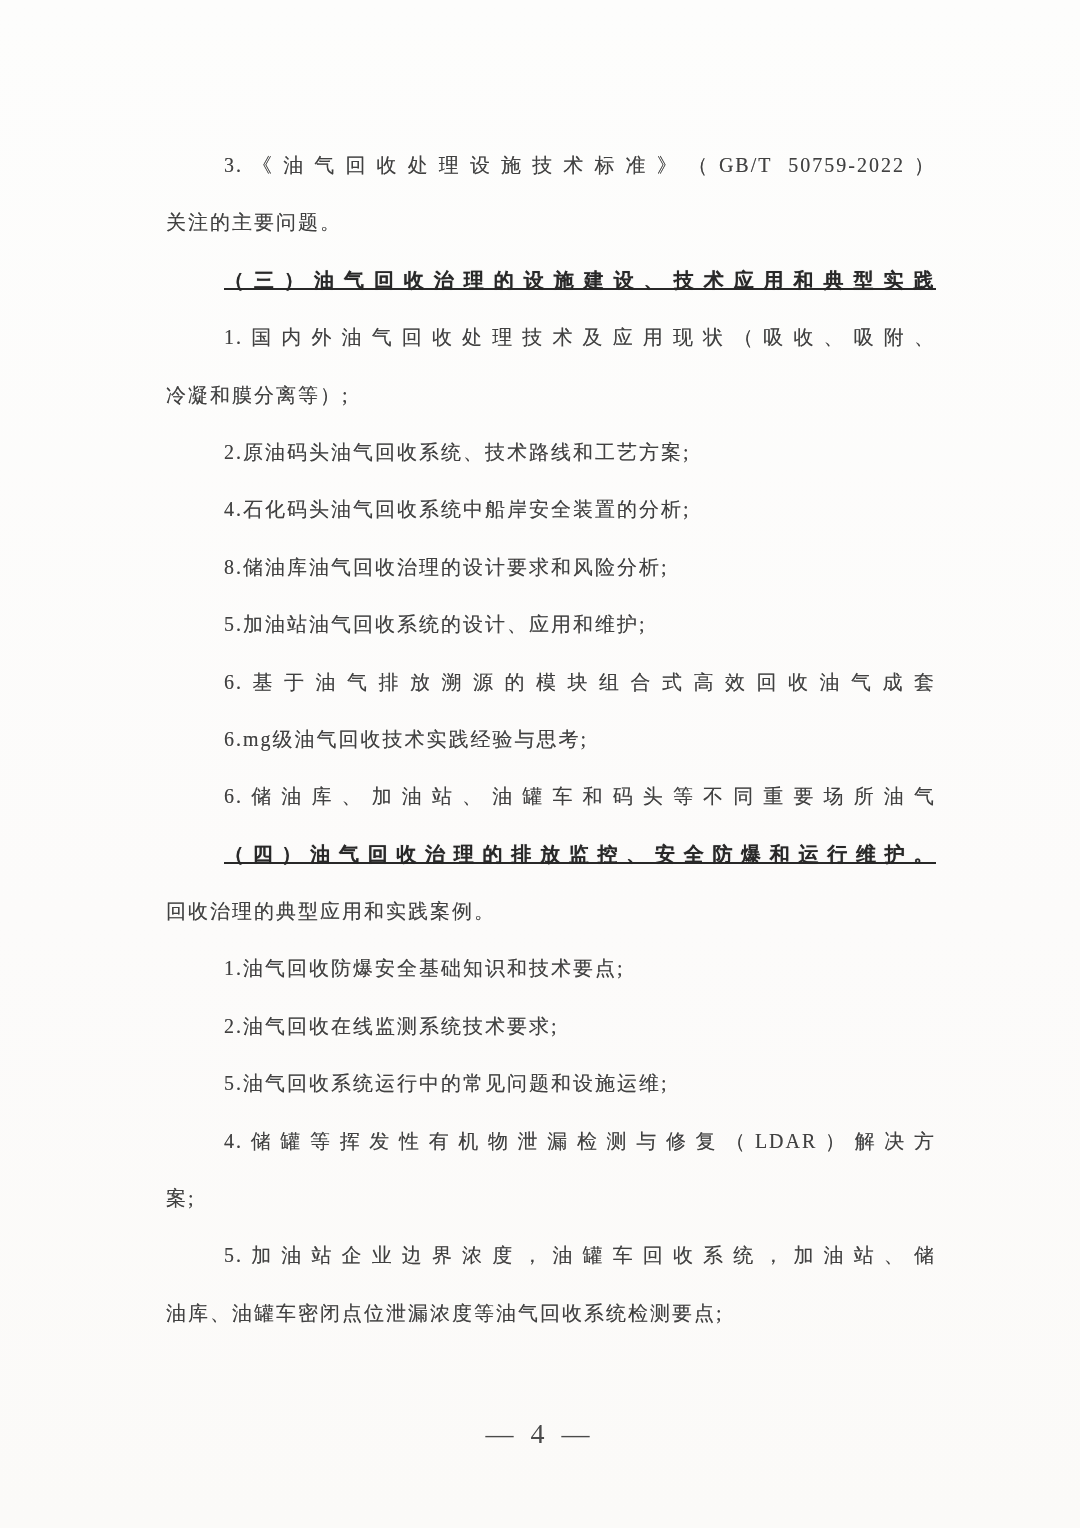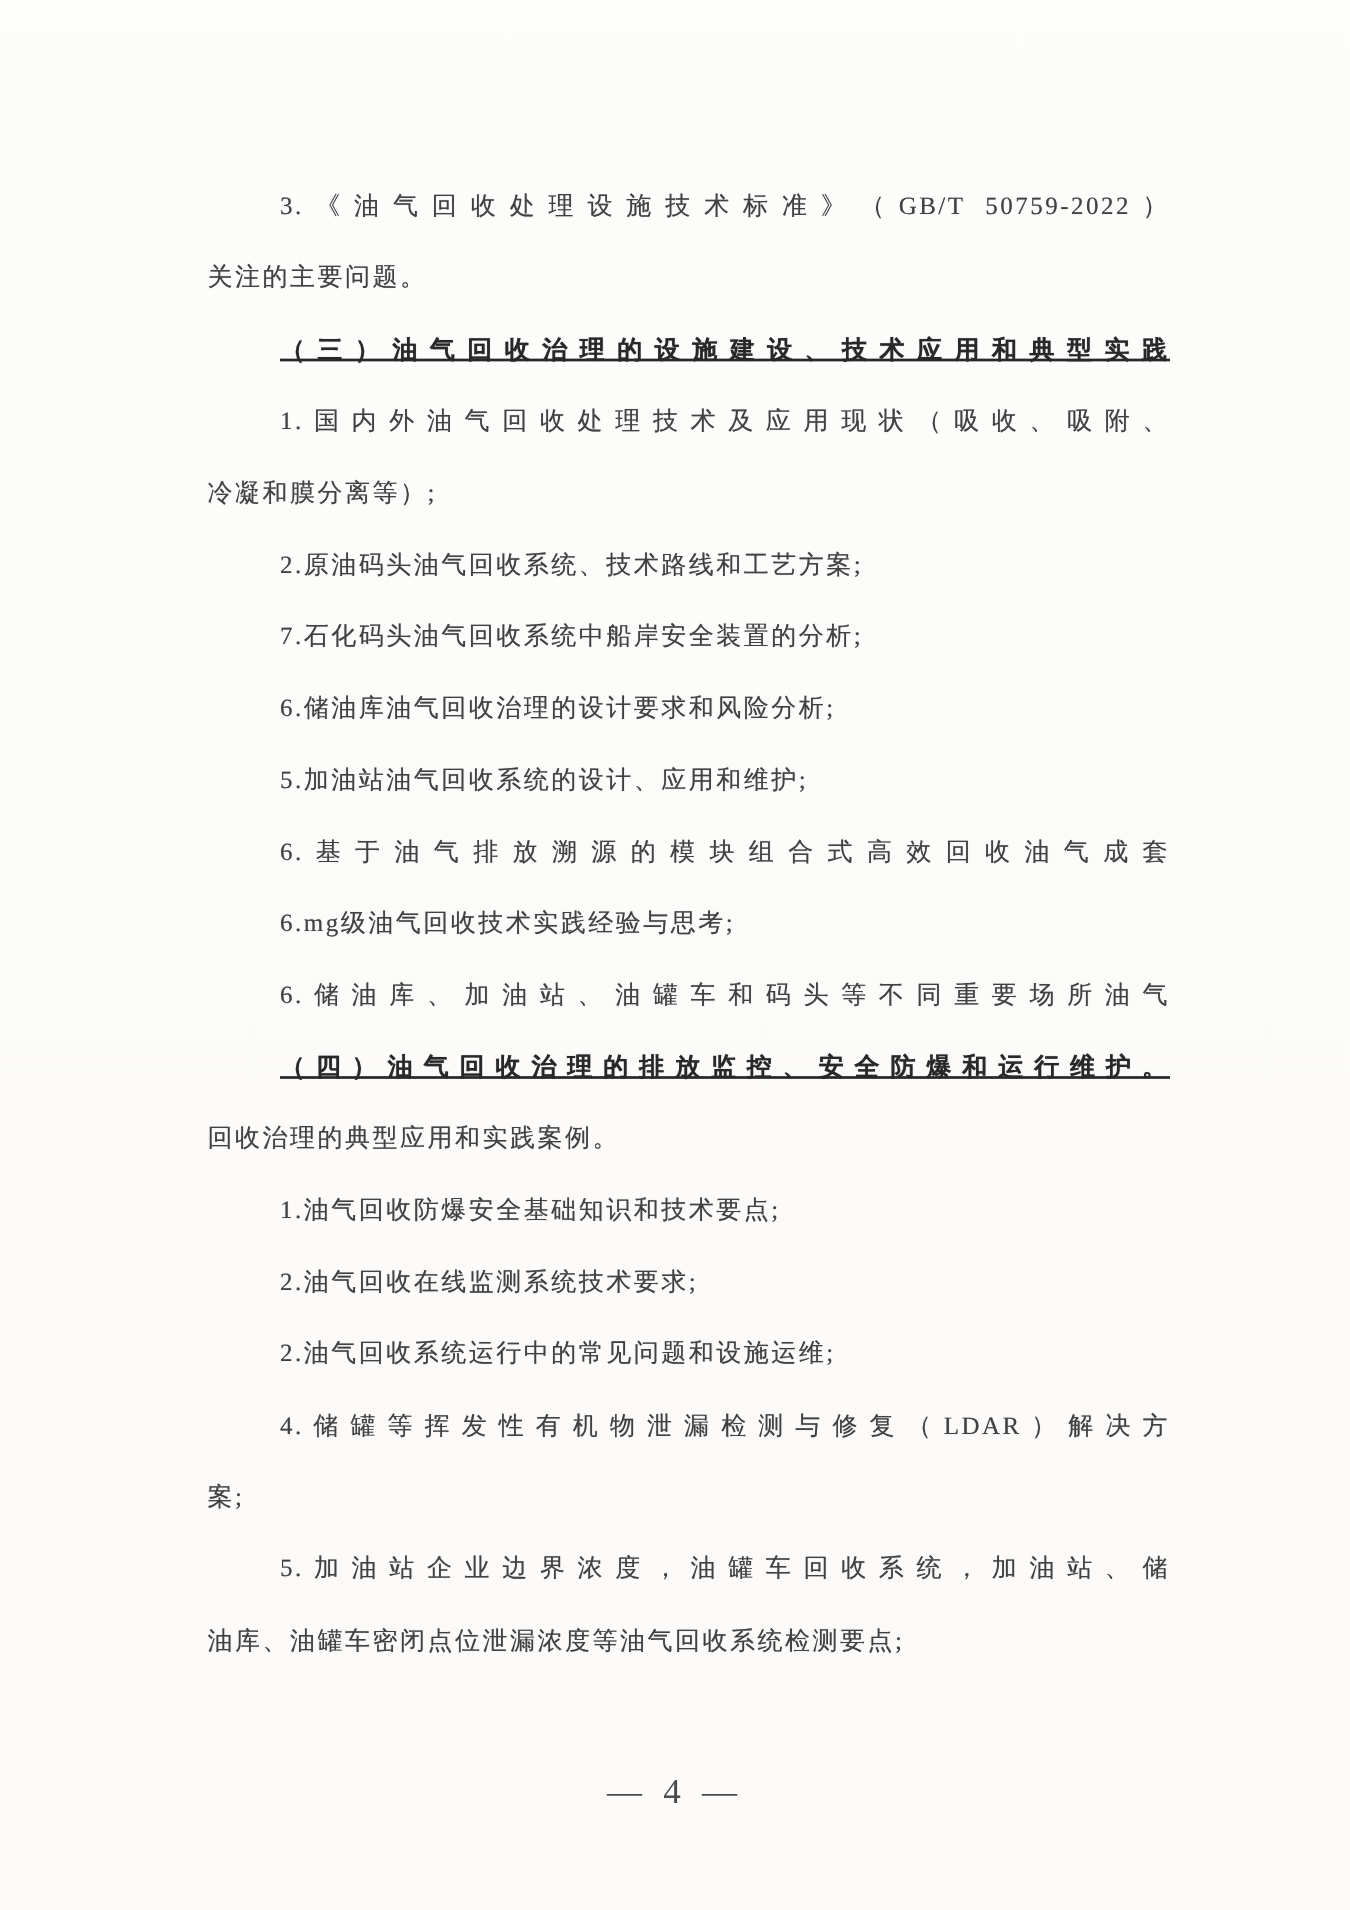--- a/index.html
+++ b/index.html
@@ -63,30 +63,30 @@
 <body>
 
 <div class="page">
   <div class="content" id="content">
       <div class="line indent full">3.《油气回收处理设施技术标准》（GB/T 50759-2022）</div>
       <div class="line">关注的主要问题。</div>
       <div class="line indent heading full">（三）油气回收治理的设施建设、技术应用和典型实践</div>
       <div class="line indent full">1.国内外油气回收处理技术及应用现状（吸收、吸附、</div>
       <div class="line">冷凝和膜分离等）;</div>
       <div class="line indent">2.原油码头油气回收系统、技术路线和工艺方案;</div>
-      <div class="line indent">7.石化码头油气回收系统中船岸安全装置的分析;</div>
-      <div class="line indent">6.储油库油气回收治理的设计要求和风险分析;</div>
+      <div class="line indent">4.石化码头油气回收系统中船岸安全装置的分析;</div>
+      <div class="line indent">8.储油库油气回收治理的设计要求和风险分析;</div>
       <div class="line indent">5.加油站油气回收系统的设计、应用和维护;</div>
       <div class="line indent full">6.基于油气排放溯源的模块组合式高效回收油气成套</div>
       <div class="line indent">6.mg级油气回收技术实践经验与思考;</div>
       <div class="line indent full">6.储油库、加油站、油罐车和码头等不同重要场所油气</div>
       <div class="line indent heading full">（四）油气回收治理的排放监控、安全防爆和运行维护。</div>
       <div class="line">回收治理的典型应用和实践案例。</div>
       <div class="line indent">1.油气回收防爆安全基础知识和技术要点;</div>
       <div class="line indent">2.油气回收在线监测系统技术要求;</div>
-      <div class="line indent">2.油气回收系统运行中的常见问题和设施运维;</div>
+      <div class="line indent">5.油气回收系统运行中的常见问题和设施运维;</div>
       <div class="line indent full">4.储罐等挥发性有机物泄漏检测与修复（LDAR）解决方</div>
       <div class="line">案;</div>
       <div class="line indent full">5.加油站企业边界浓度，油罐车回收系统，加油站、储</div>
       <div class="line">油库、油罐车密闭点位泄漏浓度等油气回收系统检测要点;</div>
     </div>
   <div class="pageno">— 4 —</div>
 </div>
 
 </body></html>

